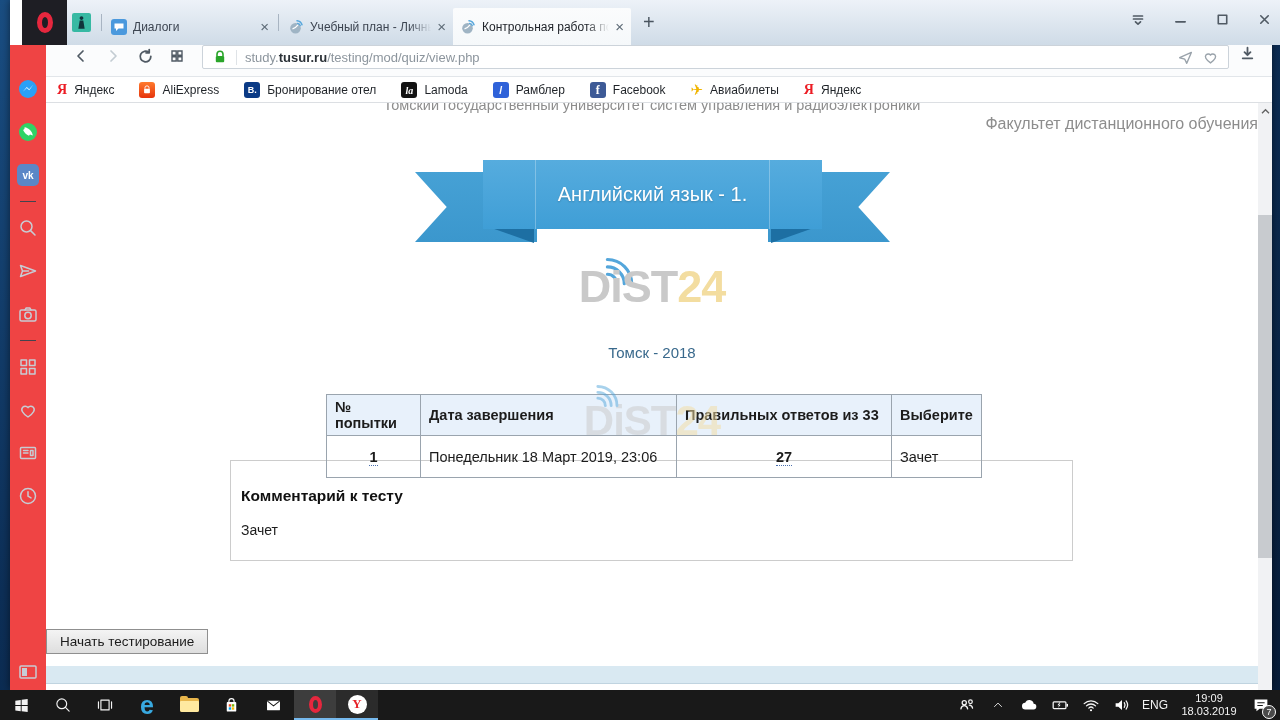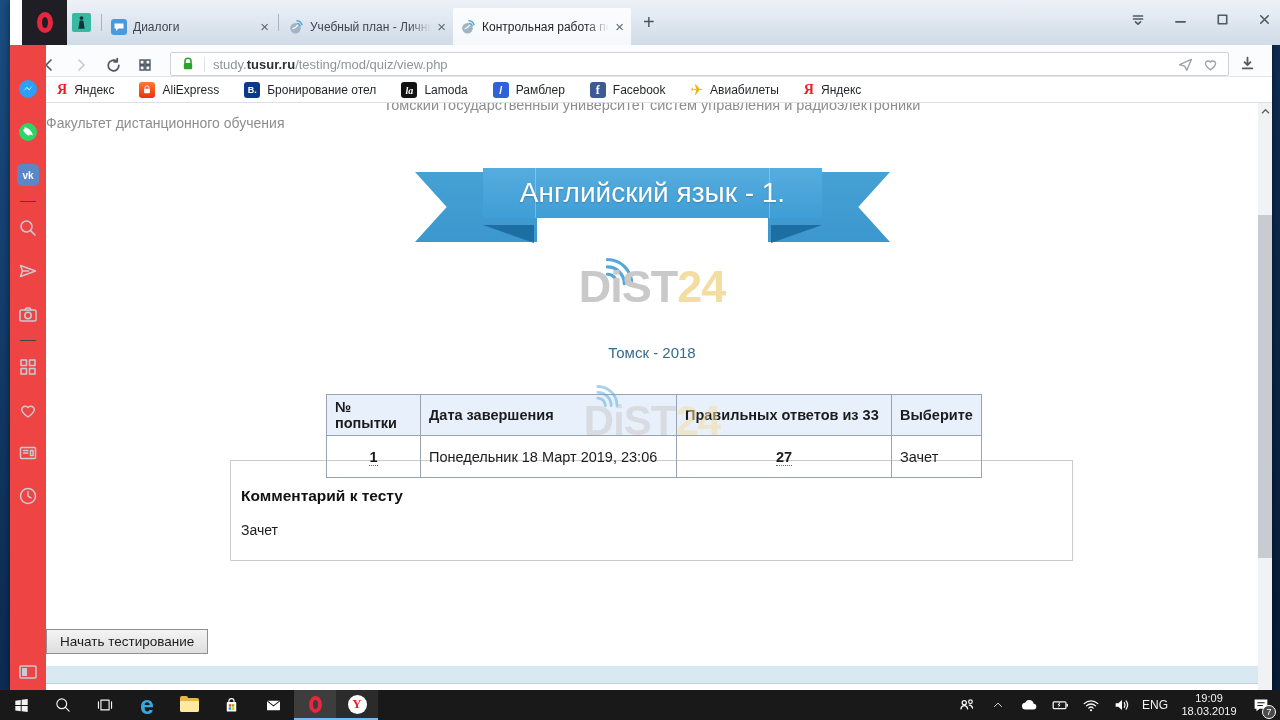--- a/index.html
+++ b/index.html
@@ -18,21 +18,21 @@
   .tab-sep{width:1px;height:17px;background:#a8b4c2;margin:0 2px}
   .tab{width:172px;height:37px;margin-top:8px;display:flex;align-items:center;gap:6px;padding:0 7px;color:#3c4450;font-size:12px}
   .tab.active{background:linear-gradient(#fbfcfd,#f5f8fa);border-radius:2px 2px 0 0;color:#22262c}
   .tab-title{flex:1;white-space:nowrap;overflow:hidden;-webkit-mask-image:linear-gradient(90deg,#000 82%,transparent);mask-image:linear-gradient(90deg,#000 82%,transparent)}
   .tab-close{font-size:15px;color:#5d6a76;line-height:1;cursor:pointer}
   .newtab{font-size:20px;color:#4a5560;margin-left:12px;cursor:pointer}
   .win-controls{position:absolute;right:12px;top:0;height:38px;display:flex;align-items:center;gap:27px}
   .wc svg{display:block}
 
   
-  .toolbar{position:absolute;left:0;top:45px;width:100%;height:32px;background:#fbfcfd;border-bottom:1px solid #e2e6ea;display:flex;align-items:flex-end;padding-left:26px}
+  .toolbar{position:absolute;left:0;top:45px;width:100%;height:32px;background:#fbfcfd;border-bottom:1px solid #e2e6ea;display:flex;align-items:flex-start;padding-left:58px}
   .nav-ic{width:26px;height:22px;display:flex;align-items:center;justify-content:center;margin-right:6px;cursor:pointer}
   .sk{fill:none;stroke:#505a64;stroke-width:1.7;stroke-linecap:round;stroke-linejoin:round}
   .sk-dis{fill:none;stroke:#c3ccd3;stroke-width:1.7;stroke-linecap:round;stroke-linejoin:round}
   .urlbox{flex:1;height:24px;margin-left:6px;border:1px solid #ccd3da;border-radius:2px;background:#fff;display:flex;align-items:center;padding:0 9px;gap:8px;font-size:13px;color:#8c959d}
   .url-sep{width:1px;height:15px;background:#dfe3e7}
   .url-sub,.url-path{color:#8c959d}
   .url-dom{color:#2b3publish036;color:#2c3238;font-weight:bold}
   .url-spacer{flex:1}
   .dl-ic{margin:0 16px 0 10px;cursor:pointer}
 
@@ -47,30 +47,30 @@
   .sidebar{position:absolute;left:0;top:45px;width:36px;height:645px;background:#ef4444;display:flex;flex-direction:column;align-items:center;padding-top:33px}
   .sb-ic{width:22px;height:22px;margin-bottom:21px;cursor:pointer}
   .sb-div{width:16px;height:1px;background:#44444e;margin:-6px 0 15px}
   .gk{fill:none;stroke:#c7ccd4;stroke-width:1.5;stroke-linecap:round;stroke-linejoin:round}
   .vk-box{width:22px;height:22px;border-radius:5px;background:#5b87c7;color:#fff;font-size:10px;font-weight:bold;display:flex;align-items:center;justify-content:center}
   .sb-bottom{position:absolute;bottom:7px;left:7px;cursor:pointer}
 
   
   .content{position:absolute;left:36px;top:103px;width:1212px;height:587px;background:#fff;overflow:hidden;font-size:14.5px;color:#1c1c1c}
   .uni1{position:absolute;top:-6px;left:0;right:0;text-align:center;color:#8d8d8d;font-size:14.5px}
-  .uni2{position:absolute;top:12px;left:0;right:0;text-align:left;color:#8d8d8d;font-size:14px}
+  .uni2{position:absolute;top:12px;left:0;right:0;text-align:right;color:#8d8d8d;font-size:16px}
 
   .ribbon{position:absolute;left:369px;top:53px;width:475px;height:87px}
   .rib-flap{position:absolute;top:16px;width:122px;height:70px;background:linear-gradient(#46a1d5,#3b97cd)}
   .rib-flap.l{left:0;clip-path:polygon(0 0,100% 0,100% 100%,0 100%,26% 50%)}
   .rib-flap.r{right:0;clip-path:polygon(0 0,100% 0,74% 50%,100% 100%,0 100%)}
   .rib-fold{position:absolute;width:51px;height:18px;background:#1d6fa3;top:69px}
   .rib-fold.l{left:68px;clip-path:polygon(0 0,100% 0,100% 100%)}
   .rib-fold.r{right:68px;clip-path:polygon(0 0,100% 0,0 100%)}
-  .rib-center{position:absolute;left:68px;top:12px;width:339px;height:50px;background:linear-gradient(180deg,#56acde,#3f9ed6);display:flex;align-items:center;justify-content:center;color:#fff;font-size:28px;text-shadow:0 1px 2px rgba(0,0,0,.2)}
+  .rib-center{position:absolute;left:68px;top:4px;width:339px;height:69px;background:linear-gradient(180deg,#56acde,#3f9ed6);display:flex;align-items:center;justify-content:center;color:#fff;font-size:20px;text-shadow:0 1px 2px rgba(0,0,0,.2)}
   .rib-center:before,.rib-center:after{content:"";position:absolute;top:0;bottom:0;width:1px;background:rgba(255,255,255,.28)}
   .rib-center:before{left:52px}.rib-center:after{right:52px}
 
   .logo{position:absolute;top:158px;left:0;right:0;text-align:center;font-size:45px;font-weight:bold;letter-spacing:-1px}
   .logo-dist{color:#c9c9c9}
   .logo-24{color:#f3dda0}
   .logo-arcs{position:absolute;left:553px;top:147px}
   .arc{fill:none;stroke:#54a6db;stroke-linecap:round}
 
   .tomsk{position:absolute;top:241px;left:0;right:0;text-align:center;color:#39698c;font-size:15px}

